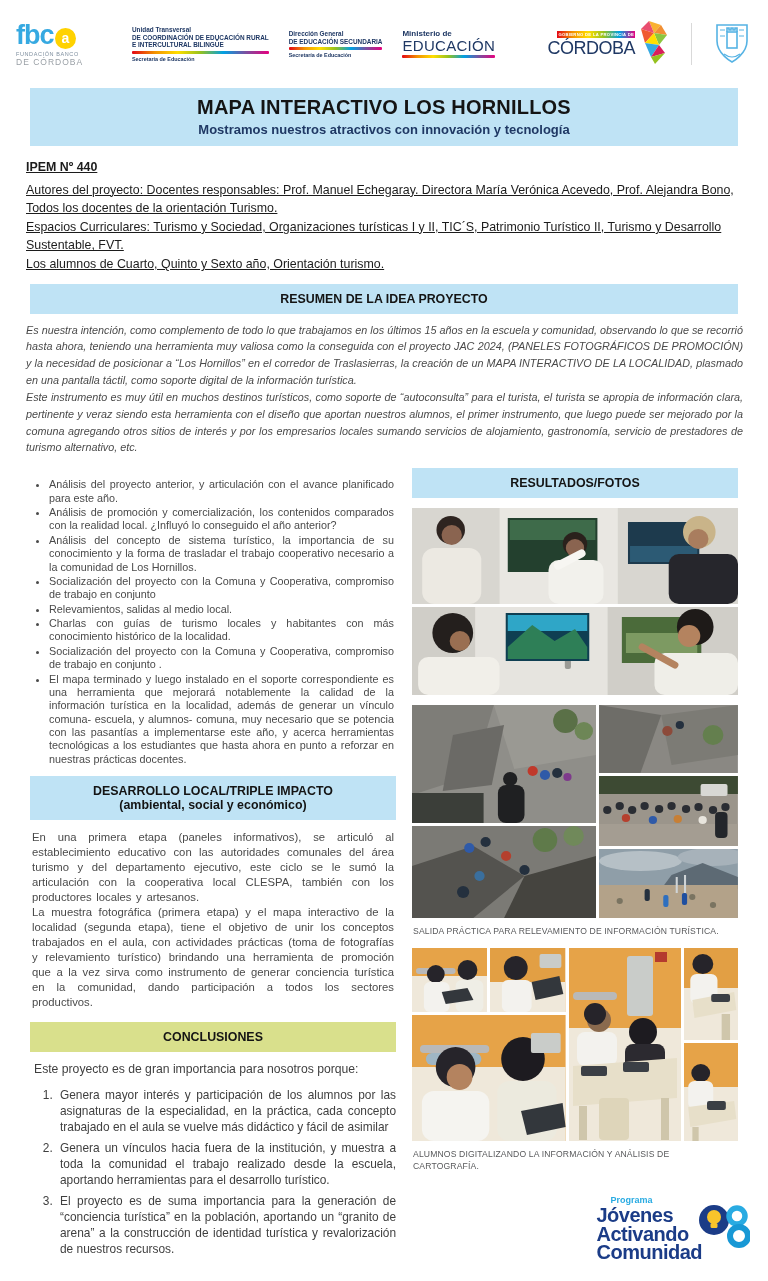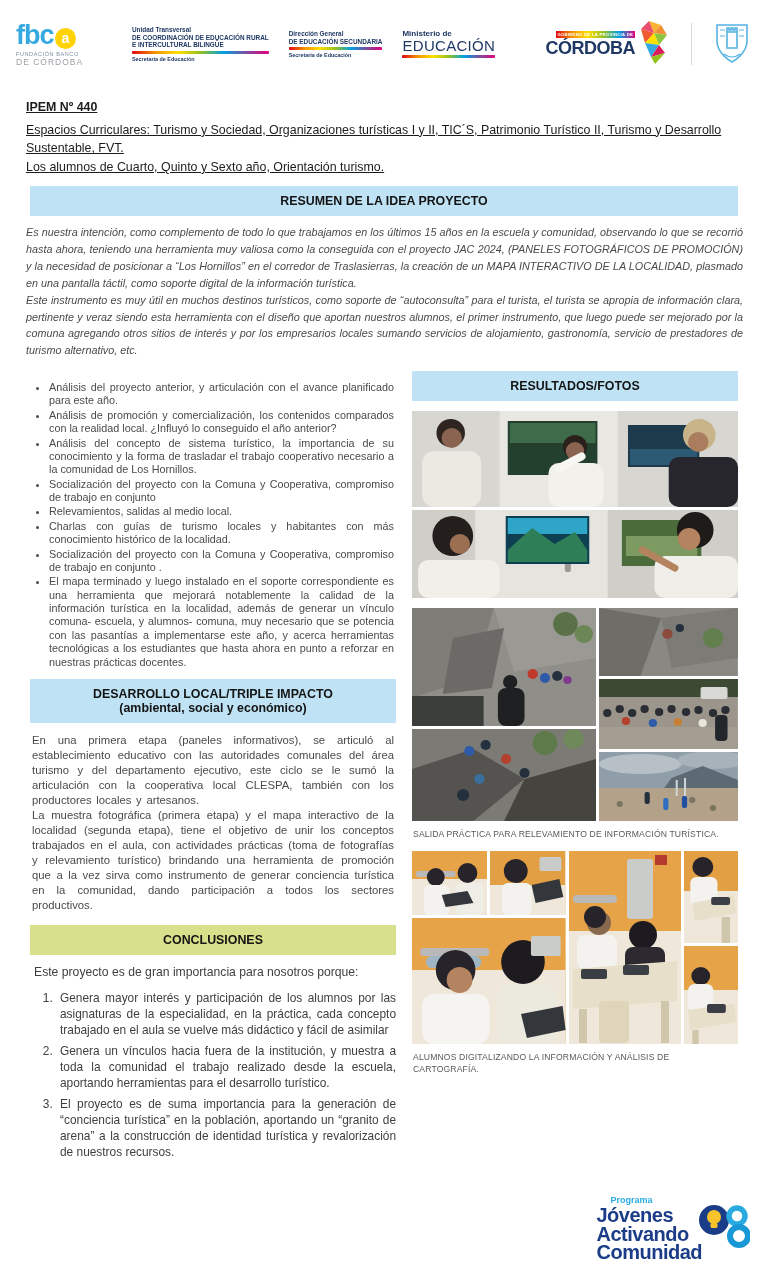--- a/index.html
+++ b/index.html
@@ -18,21 +18,21 @@
   .fbca-sub2 { font-size:8.5px; color:#9aa0a6; letter-spacing:1px; }
   .gov-block { max-width:150px; }
   .gov-block .l1 { font-size:6.4px; font-weight:700; line-height:1.15; }
   .gov-block .l2 { font-size:6.4px; font-weight:700; line-height:1.15; }
   .gov-block .sub { font-size:5.4px; font-weight:700; margin-top:2px; }
   .logo-ministerio .m1 { font-size:8px; font-weight:700; }
   .logo-ministerio .m2 { font-size:15px; font-weight:400; letter-spacing:0.3px; line-height:1; }
   .logo-cordoba { display:flex; align-items:center; gap:2px; margin-left:auto; }
   .cordoba-text { position:relative; padding-top:8px; }
   .cordoba-ribbon { position:absolute; top:0; left:10px; right:0; height:7px; background:linear-gradient(90deg,#e30613,#f39200,#ffde00,#95c11f,#00a0e3,#e6007e); color:#fff; font-size:4.2px; font-weight:700; display:flex; align-items:center; justify-content:center; letter-spacing:0.3px; }
-  .cordoba-name { font-size:18px; font-weight:700; letter-spacing:-0.5px; line-height:1; }
+  .cordoba-name { font-size:18px; font-weight:400; letter-spacing:-0.5px; line-height:1; }
   .logo-divider { width:1px; height:42px; background:#d9d9d9; }
   .logo-crest svg { display:block; }
 
   
   .title-band { margin:2px 30px 0 30px; background:#BFE3F5; text-align:center; padding:8px 10px 9px; }
   .title-band h1 { font-size:20px; font-weight:700; color:#141414; letter-spacing:0.2px; }
   .title-band h2 { font-size:13px; font-weight:700; color:#1F3864; margin-top:3px; }
 
   
   .project-info { margin:12px 28px 0 26px; font-size:12.4px; color:#1c1c1c; line-height:1.5;text-decoration:underline; }
@@ -149,23 +149,28 @@
       <svg width="40" height="48" viewBox="0 0 40 48" fill="none" stroke="#56B3E4" stroke-width="1.6">
         <path d="M5 5 h30 v16 c0 13 -15 21 -15 21 s-15 -8 -15 -21 z"></path>
         <rect x="15" y="12" width="10" height="16"></rect>
         <path d="M15 12 v-4 h2 v2 h2 v-2 h2 v2 h2 v-2 h2 v4"></path>
         <path d="M8 10 h5 M27 10 h5 M8 16 h5 M27 16 h5" stroke-width="1.2"></path>
         <path d="M12 34 q8 6 16 0" stroke-width="1.2"></path>
       </svg>
     </div>
   </header>
 
+  <div class="title-band">
+    <h1>MAPA INTERACTIVO LOS HORNILLOS</h1>
+    <h2>Mostramos nuestros atractivos con innovación y tecnología</h2>
+  </div>
 
   <section class="project-info">
     <p class="school">IPEM Nº 440</p>
+    <p><span class="u">Autores del proyecto:</span><span> Docentes responsables: Prof. Manuel Echegaray.  Directora María Verónica Acevedo, Prof. Alejandra Bono, Todos los docentes de la orientación Turismo.</span></p>
     <p><span class="u">Espacios Curriculares:</span><span> Turismo y Sociedad, Organizaciones turísticas I y II, TIC´S, Patrimonio Turístico II, Turismo y Desarrollo Sustentable, FVT.</span></p>
     <p>Los alumnos de Cuarto, Quinto y Sexto año, Orientación turismo.</p>
   </section>
 
   <div class="band resumen-band">RESUMEN DE LA IDEA PROYECTO</div>
   <section class="resumen-text">
     <p>Es nuestra intención, como complemento de todo lo que trabajamos en los últimos 15 años en la escuela y comunidad, observando lo que se recorrió hasta ahora, teniendo una herramienta muy valiosa como la conseguida con el proyecto JAC 2024, (PANELES FOTOGRÁFICOS DE PROMOCIÓN) y la necesidad de posicionar a “Los Hornillos” en el corredor de Traslasierras, la creación de un MAPA INTERACTIVO DE LA LOCALIDAD, plasmado en una pantalla táctil, como soporte digital de la información turística.</p>
     <p>Este instrumento es muy útil en muchos destinos turísticos, como soporte de “autoconsulta” para el turista, el turista se apropia de información clara, pertinente y veraz siendo esta herramienta con el diseño que aportan nuestros alumnos, el primer instrumento, que luego puede ser mejorado por la comuna agregando otros sitios de interés y por los empresarios locales sumando servicios de alojamiento, gastronomía, servicio de prestadores de turismo alternativo, etc.</p>
   </section>
 

